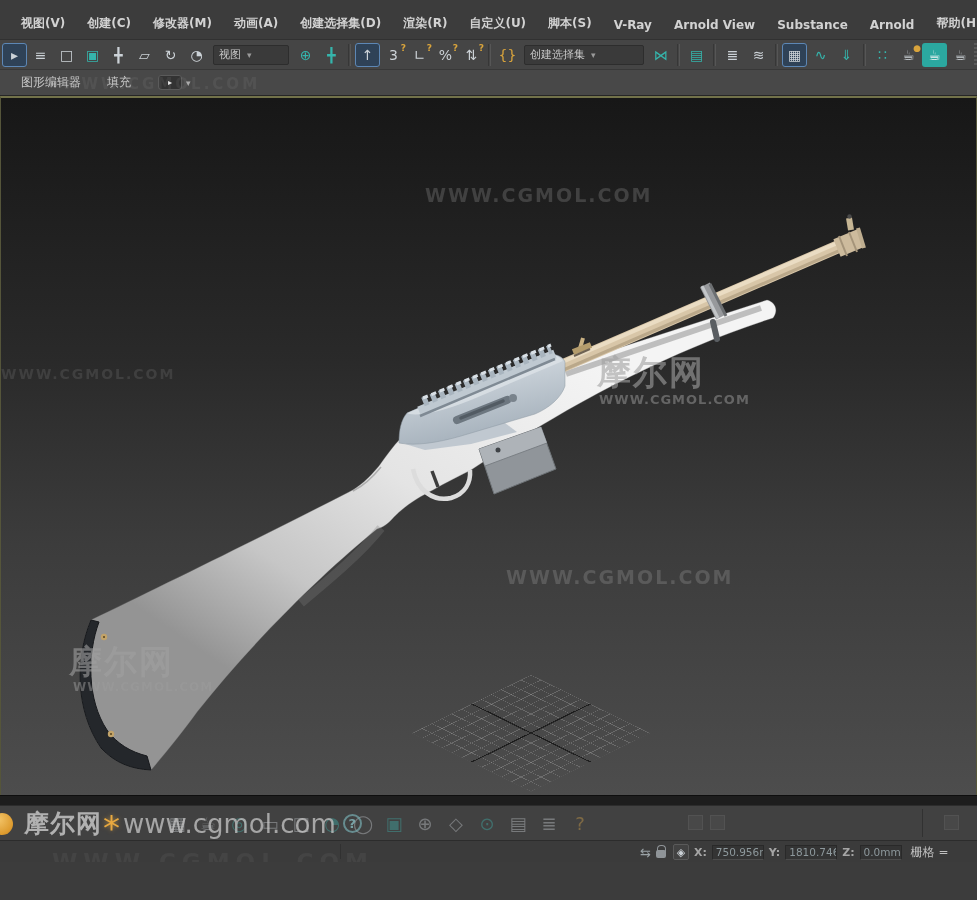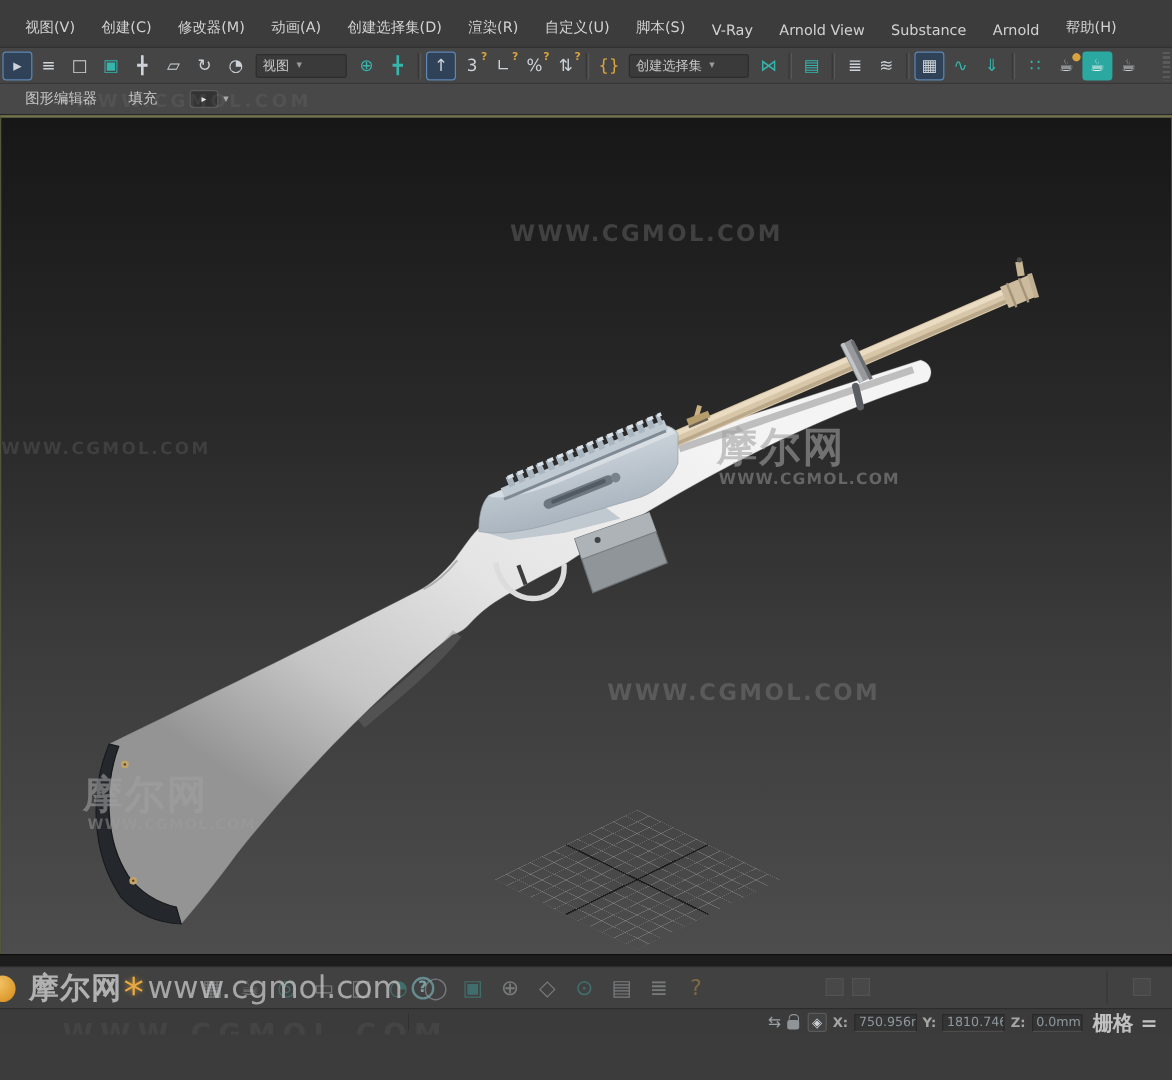--- a/index.html
+++ b/index.html
@@ -2,21 +2,21 @@
 <html><head>
 <meta charset="utf-8">
 <style>
   * { box-sizing: border-box; margin: 0; padding: 0; }
   html,body { width: 977px; height: 900px; overflow: hidden; }
   body { font-family: "DejaVu Sans","Liberation Sans",sans-serif; background:#3c3c3c; }
   .app { position: relative; width: 977px; height: 900px; overflow: hidden; }
 
   
   .menubar { height:40px; background:#3c3c3c; display:flex; align-items:flex-end;
-             padding:0 4px 4px 10px; border-bottom:1px solid #313131; }
+             padding:0 4px 4px 10px; border-bottom:1px solid #313131;font-weight:bold; }
   .menu-item { color:#d2d2d2; font-size:12px; padding:3px 11px; white-space:nowrap; }
 
   
   .toolbar { height:30px; background:#454545; display:flex; align-items:center;
              padding:0 2px; gap:1px; border-bottom:1px solid #383838; overflow:hidden; }
   .tb-btn { width:25px; height:24px; flex:0 0 auto; display:flex; align-items:center;
             justify-content:center; position:relative; border-radius:3px;
             color:#ccd2d7; font-size:14px; }
   .tb-btn.active { background:#2f4257; border:1px solid #5d87b5; }
   .tb-btn.tealbg { background:#2ba8a0; color:#eef4f4; }
@@ -95,21 +95,21 @@
   .lock { width:10px; height:8px; background:#8f9498; border-radius:2px; position:relative; margin:3px 2px 0 0; }
   .lock:before { content:""; position:absolute; top:-5px; left:1.5px; width:7px; height:6px;
                  border:1.5px solid #8f9498; border-bottom:none; border-radius:4px 4px 0 0; }
   .abs-ic { width:16px; height:16px; border:1px solid #5a5a5a; border-radius:2px; background:#424242;
             color:#ccd2d7; font-size:11px; display:flex; align-items:center; justify-content:center; }
   .coord-label { font-size:11px; color:#a5a5a5; font-weight:bold; }
   .coord-field { height:15px; background:#343434; border:1px solid #292929; border-bottom-color:#4c4c4c;
                  color:#8d989c; font-size:10.5px; display:flex; align-items:center;
                  padding:0 3px; overflow:hidden; white-space:nowrap; }
   .f-x { width:52px; } .f-y { width:52px; } .f-z { width:42px; }
-  .grid-eq { font-size:17px; color:#c2c2c2; font-weight:bold; margin-left:4px; white-space:nowrap; }
+  .grid-eq { font-size:12px; color:#c2c2c2; font-weight:normal; margin-left:4px; white-space:nowrap; }
 </style>
 </head>
 <body>
 
 <div class="app">
 
   <div class="menubar">
       <span class="menu-item">视图(V)</span>
       <span class="menu-item">创建(C)</span>
       <span class="menu-item">修改器(M)</span>
@@ -177,21 +177,21 @@
         <span class="acc">?</span>
       </div>
       <div class="tb-btn">
         <span>⇅</span>
         <span class="acc">?</span>
       </div>
       <div class="tb-sep"></div>
       <div class="tb-btn">
         <span style="color: rgb(217, 164, 60);">{}</span>
       </div>
-      <div class="tb-dd" style="width: 100px;">
+      <div class="tb-dd" style="width: 120px;">
         <span class="dd-t">创建选择集</span>
         <span class="dd-a">▾</span>
       </div>
       <div class="tb-btn">
         <span style="color: rgb(53, 181, 172);">⋈</span>
       </div>
       <div class="tb-sep"></div>
       <div class="tb-btn">
         <span style="color: rgb(53, 181, 172);">▤</span>
       </div>

